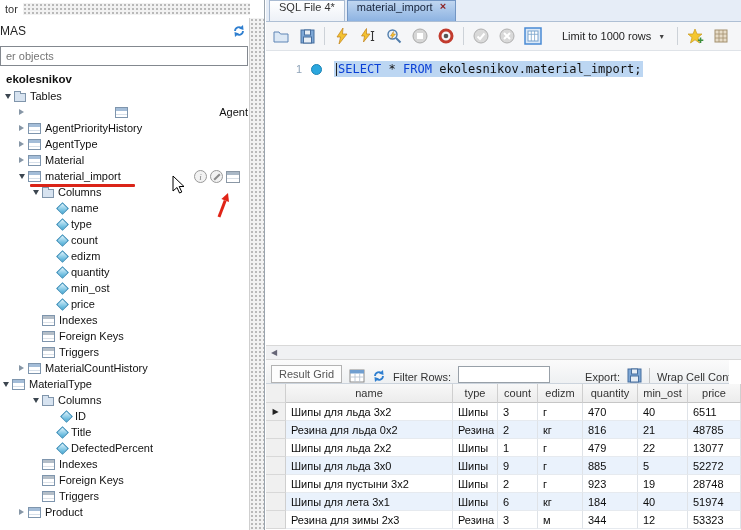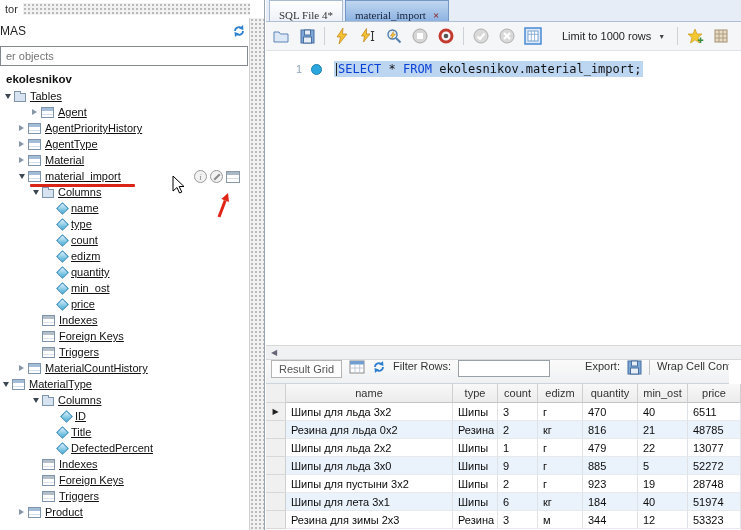--- a/index.html
+++ b/index.html
@@ -33,63 +33,63 @@
   .i-table,.i-grid,.i-key,.i-trigger{width:13px;height:11px;border:1px solid #7e95ad;background-color:#fff;
        background-image:linear-gradient(#a4bdd8 0,#a4bdd8 3px,transparent 3px),
                         linear-gradient(transparent 6px,#d6dfe9 6px,#d6dfe9 7px,transparent 7px);box-sizing:border-box;}
   .i-grid,.i-key,.i-trigger{background-image:linear-gradient(#b4bec8 0,#b4bec8 3px,transparent 3px),
                         linear-gradient(transparent 6px,#dde2e8 6px,#dde2e8 7px,transparent 7px);}
   .i-folder{width:12px;height:9px;border:1px solid #8095ab;background:#d7e3f0;position:relative;margin-top:2px;box-sizing:border-box;}
   .i-folder::before{content:"";position:absolute;left:-1px;top:-3px;width:5px;height:2px;background:#d7e3f0;
        border:1px solid #8095ab;border-bottom:none;}
   .i-col{width:7px;height:7px;border:1px solid #2b86b4;background:linear-gradient(135deg,#dff4fc,#45aad6);
        transform:rotate(45deg);margin:0 4px 0 3px;}
-  .tlb{font-size:11px;color:#111;text-decoration:underline;}
+  .tlb{font-size:11px;color:#111;}
   #vscroll{position:absolute;top:18px;right:0;bottom:0;width:15px;border-left:1px solid #cfcfcf;box-sizing:border-box;}
   
   .red-underline{position:absolute;left:30px;top:184px;width:105px;height:3px;background:#da2418;border-radius:1px;}
   .hover-icons{position:absolute;left:194px;top:170px;display:flex;gap:3px;align-items:center;}
   .hicon{width:13px;height:13px;border-radius:50%;border:1px solid #999;background:#f2f2f2;color:#848484;
          font-size:9px;display:flex;align-items:center;justify-content:center;box-sizing:border-box;
          font-family:"Liberation Serif",serif;font-style:italic;}
   .h-wrench{font-style:normal;}
   .h-wrench::before{content:"";width:8px;height:2px;background:#8a8a8a;transform:rotate(-45deg);}
   .h-grid{width:14px;height:12px;border:1px solid #8a97a5;box-sizing:border-box;background-color:#fff;
           background-image:linear-gradient(#aab8c6 0,#aab8c6 3px,transparent 3px),
                            linear-gradient(transparent 6px,#d8dfe6 6px,#d8dfe6 7px,transparent 7px);}
   .mouse-cursor{position:absolute;left:172px;top:175px;}
   .red-arrow{position:absolute;left:212px;top:190px;}
 
   
   #main{position:absolute;left:266px;top:0;width:475px;height:530px;background:#fff;}
   .tabbar{position:absolute;top:0;left:0;right:0;height:22px;background:#e6edf7;
           border-bottom:1px solid #aebfd4;display:flex;align-items:flex-end;padding-left:3px;box-sizing:border-box;}
-  .tab{height:21px;box-sizing:border-box;display:flex;align-items:flex-end;gap:7px;padding:0 9px;
+  .tab{height:21px;box-sizing:border-box;display:flex;align-items:flex-start;gap:7px;padding:0 9px;
        font-size:11px;color:#333;background:linear-gradient(#ffffff,#edf1f7);
-       border:1px solid #a9bbd2;border-bottom:none;margin-right:2px;font-family:Liberation Serif, serif;}
+       border:1px solid #a9bbd2;border-bottom:none;margin-right:2px;}
   .tab.active{background:linear-gradient(#c0d6f0,#8db3e2);border-color:#7396c4;color:#16233a;}
   .tab-close{color:#8d1f1f;font-weight:bold;font-size:11px;line-height:1;}
   .toolbar{position:absolute;top:22px;left:0;right:0;height:29px;background:#f5f6f8;
            border-bottom:1px solid #dfe3e8;display:flex;align-items:center;padding:0 3px;gap:2px;box-sizing:border-box;}
   .tbtn{width:24px;height:24px;display:flex;align-items:center;justify-content:center;flex:none;}
   .tsep{width:1px;height:18px;background:#cdd2d8;margin:0 3px;flex:none;}
   .limit-dd{display:flex;align-items:center;gap:7px;padding:2px 7px;margin-left:8px;font-size:11px;color:#222;flex:none;}
   .dd-arrow{font-size:7px;color:#444;}
   .editor{position:absolute;top:52px;left:0;right:0;height:293px;background:#fff;cursor:text;}
   .codeline{display:flex;align-items:center;padding-top:9px;font-family:"DejaVu Sans Mono","Liberation Mono",monospace;font-size:12px;}
   .lnum{width:36px;text-align:right;color:#8fa3b8;font-size:11px;flex:none;font-family:"Liberation Sans",sans-serif;}
   .stmt-dot{width:9px;height:9px;border-radius:50%;background:#2ba7de;border:1px solid #1c83b4;margin-left:9px;flex:none;}
   .codetext{margin-left:12px;background:#bcd6f2;padding:1px 2px;white-space:pre;}
   .caret{display:inline-block;width:1px;height:13px;background:#222;vertical-align:middle;margin-right:1px;}
   .kw{color:#0a3fd6;text-align:center;}
   .hscroll{position:absolute;top:345px;left:0;right:0;height:15px;background:#f0f1f3;
            border-top:1px solid #d8d8d8;border-bottom:1px solid #d8d8d8;display:flex;align-items:center;box-sizing:border-box;}
   .hs-left{width:16px;text-align:center;color:#667;font-size:8px;}
   .rheader{position:absolute;top:360px;left:0;right:12px;height:24px;background:linear-gradient(#fbfbfb,#eef0f2);
-           border-bottom:1px solid #ccd4dd;display:flex;align-items:flex-start;gap:7px;padding:0 5px;
+           border-bottom:1px solid #ccd4dd;display:flex;align-items:flex-end;gap:7px;padding:0 5px;
            font-size:11px;color:#333;box-sizing:border-box;white-space:nowrap;overflow:hidden;}
   .rg-box{border:1px solid #b3b3b3;background:#fdfdfd;padding:2px 7px;color:#555;flex:none;}
   .fr-input{width:92px;height:17px;box-sizing:border-box;border:1px solid #98a0a8;font-size:11px;padding:0 3px;flex:none;
             font-family:"Liberation Sans",sans-serif;}
   .export-label{margin-left:28px;}
   .vbar{width:1px;height:15px;background:#c3c3c3;flex:none;}
   .rico{flex:none;display:flex;align-items:center;}
   .grid{position:absolute;top:384px;left:0;right:0;bottom:0;overflow:hidden;}
   .ghead-row{display:flex;height:19px;}
   .gcell{box-sizing:border-box;height:100%;display:flex;align-items:center;padding:0 5px;
@@ -127,21 +127,21 @@
   </div>
   <div class="schema-row">
     <span>ekolesnikov</span>
   </div>
   <div id="tree">
       <div class="trow" style="padding-left: 2px;">
         <span class="arr expanded"></span>
         <span class="tic i-folder"></span>
         <span class="tlb">Tables</span>
       </div>
-      <div class="trow" style="padding-left: 29px;">
+      <div class="trow" style="padding-left: 16px; justify-content: space-between;">
         <span class="arr collapsed"></span>
         <span class="tic i-table"></span>
         <span class="tlb">Agent</span>
       </div>
       <div class="trow" style="padding-left: 16px;">
         <span class="arr collapsed"></span>
         <span class="tic i-table"></span>
         <span class="tlb">AgentPriorityHistory</span>
       </div>
       <div class="trow" style="padding-left: 16px;">

